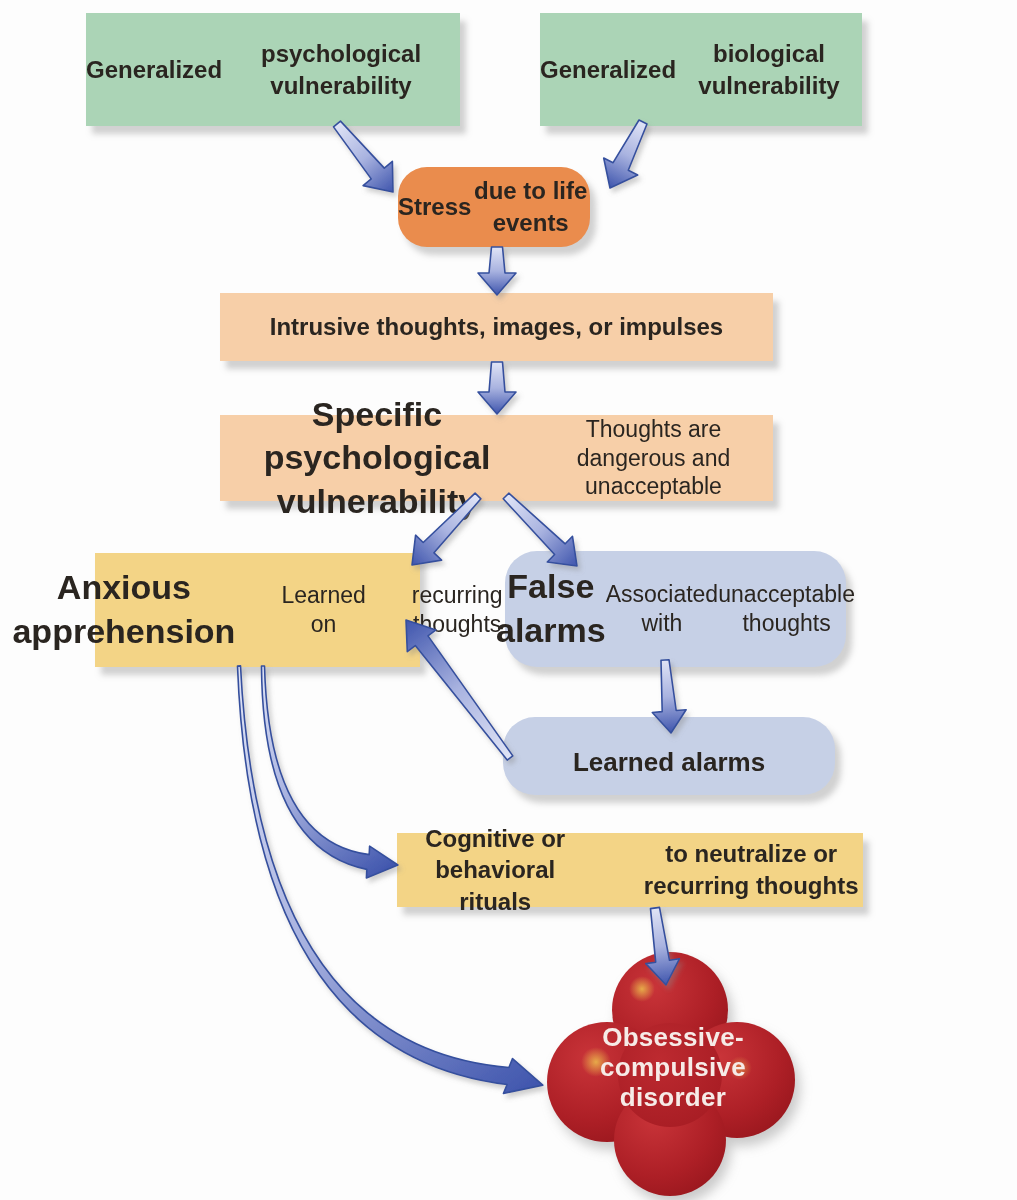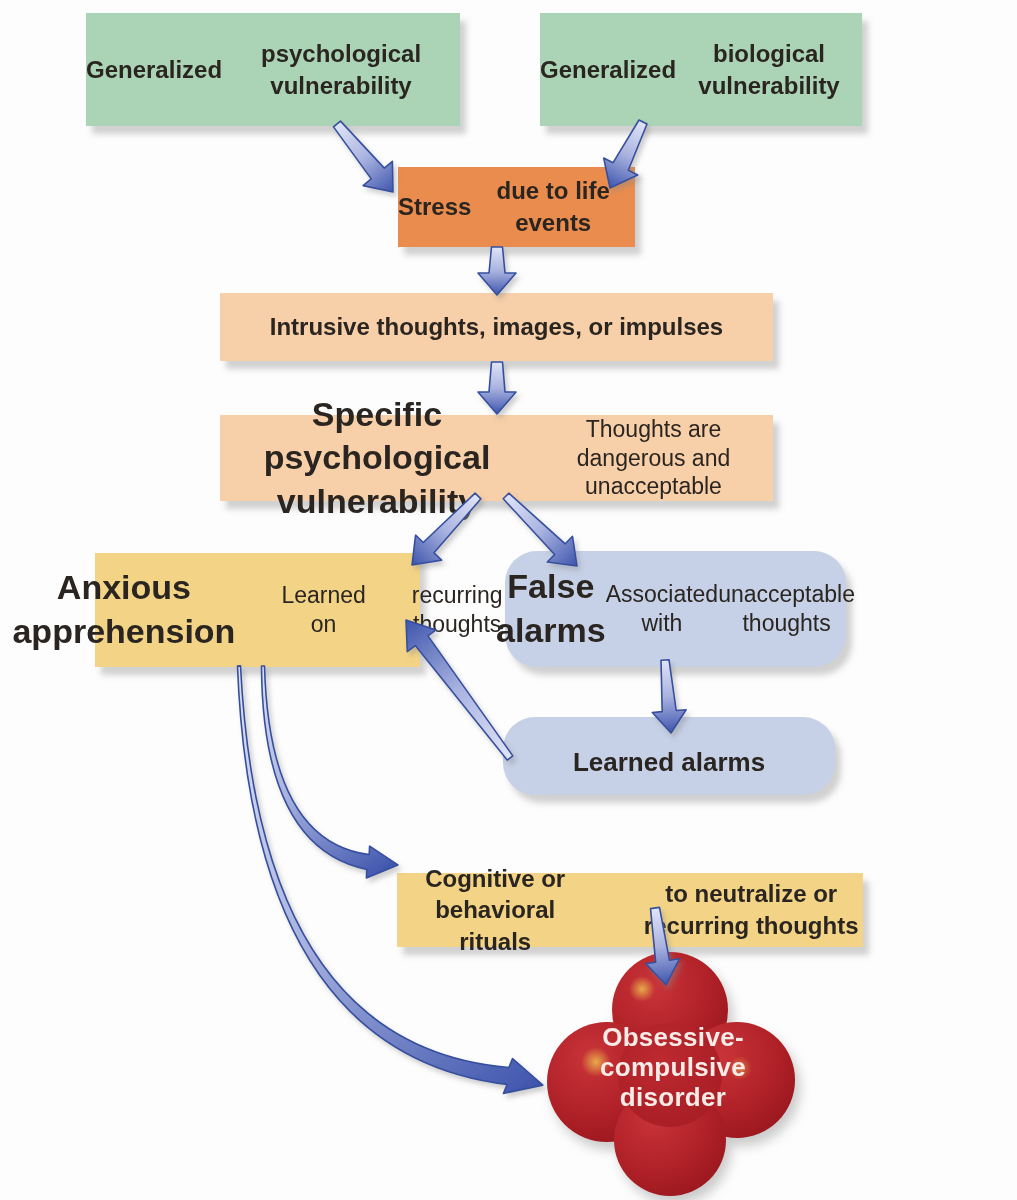--- a/index.html
+++ b/index.html
@@ -48,21 +48,21 @@
   <div class="box green" style="left:86px;top:13px;width:374px;height:113px;">
     <span class="ln b fs24">Generalized</span>
     <span class="ln b fs24">psychological vulnerability</span>
   </div>
 
   <div class="box green" style="left:540px;top:13px;width:322px;height:113px;">
     <span class="ln b fs24">Generalized</span>
     <span class="ln b fs24">biological vulnerability</span>
   </div>
 
-  <div class="box orange" style="left:398px;top:167px;width:237px;height:80px;">
+  <div class="box orange" style="left:398px;top:167px;width:192px;height:80px;border-radius:29px;">
     <span class="ln b fs24">Stress</span>
     <span class="ln b fs24">due to life events</span>
   </div>
 
   <div class="box peach" style="left:220px;top:293px;width:553px;height:68px;">
     <span class="ln b fs24">Intrusive thoughts, images, or impulses</span>
   </div>
 
   <div class="box peach" style="left:220px;top:415px;width:553px;height:86px;">
     <span class="ln b fs25">Specific psychological vulnerability</span>
@@ -78,21 +78,21 @@
   <div class="box blue" style="left:505px;top:551px;width:341px;height:116px;">
     <span class="ln b fs25">False alarms</span>
     <span class="ln r fs23">Associated with</span>
     <span class="ln r fs23">unacceptable thoughts</span>
   </div>
 
   <div class="box blue" style="left:503px;top:717px;width:332px;height:78px;">
     <span class="ln b fs26">Learned alarms</span>
   </div>
 
-  <div class="box yellow" style="left:397px;top:833px;width:466px;height:74px;margin-top:40px;">
+  <div class="box yellow" style="left:397px;top:833px;width:466px;height:74px;">
     <span class="ln b fs24">Cognitive or behavioral rituals</span>
     <span class="ln b fs24">to neutralize or recurring thoughts</span>
   </div>
 
   <div class="ocd-cluster">
     <div class="petal" style="left:72px;top:4px;width:116px;height:116px;"></div>
     <div class="petal" style="left:7px;top:74px;width:120px;height:120px;"></div>
     <div class="petal" style="left:139px;top:74px;width:116px;height:116px;"></div>
     <div class="petal" style="left:74px;top:136px;width:112px;height:112px;"></div>
     <div class="petal petal-mid" style="left:78px;top:75px;width:104px;height:104px;"></div>

